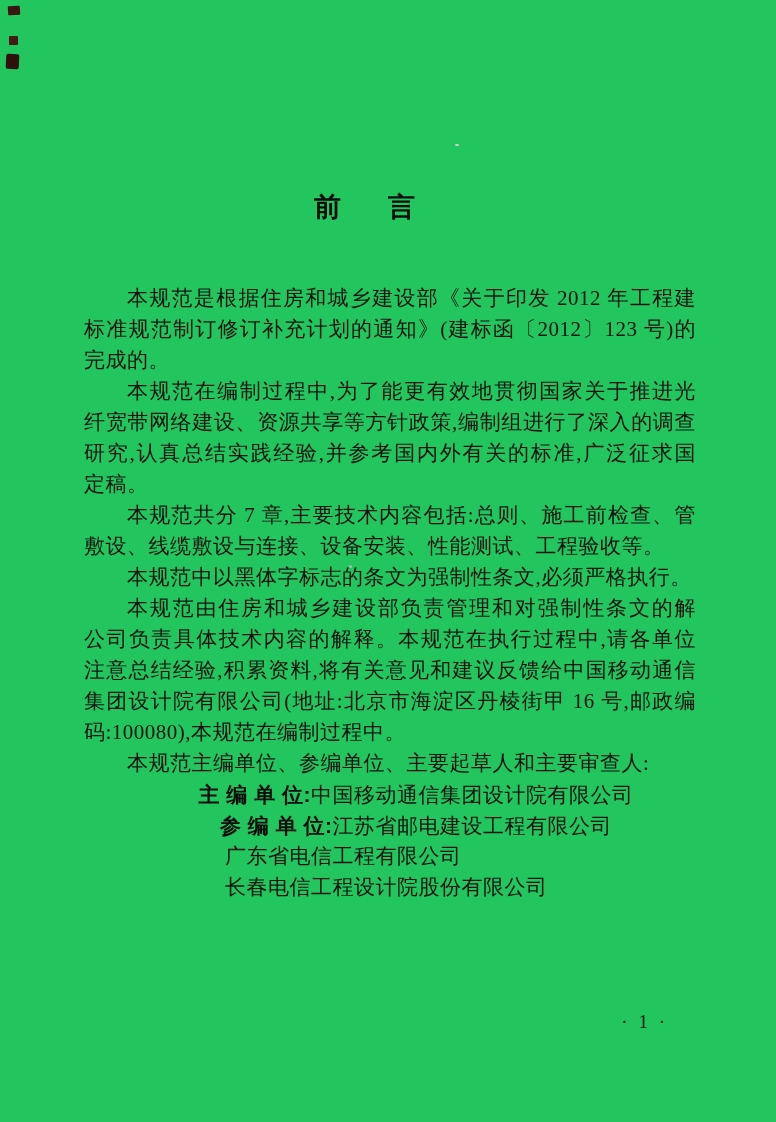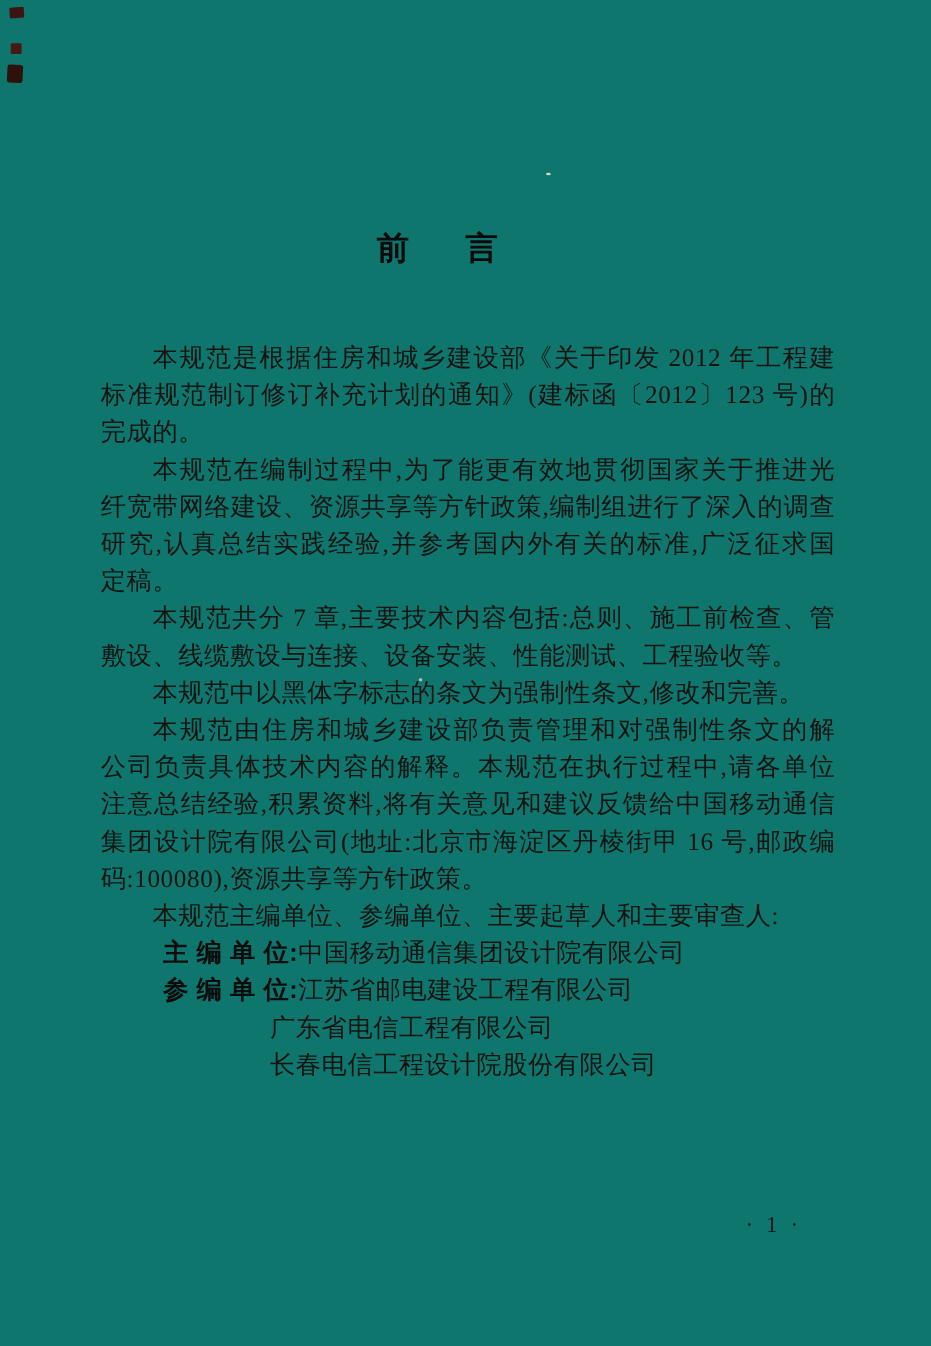--- a/index.html
+++ b/index.html
@@ -1,21 +1,21 @@
 <!DOCTYPE html>
 <html><head>
 <meta charset="utf-8">
 <style>
   html, body { margin: 0; padding: 0; background: #e8e8e8; }
   .page {
     position: relative;
     width: 776px;
     height: 1122px;
     margin: 0 auto;
-    background: #0f766e;
+    background: #22c55e;
     overflow: hidden;
     font-family: "Liberation Serif", "DejaVu Serif", serif;
     color: #161311;
   }
   .title {
     position: absolute;
     top: 172px;
     left: 0;
     width: 100%;
     text-align: center;
@@ -36,21 +36,21 @@
     line-height: 31px;
     letter-spacing: 0.5px;
   }
   .tline {
     height: 31px;
     overflow: hidden;
     white-space: nowrap;
   }
   .j { text-align: justify; text-align-last: justify; white-space: normal; }
   .ind { text-indent: 43px; }
-  .unit-line { padding-left: 52px; height: 31px; overflow: hidden; white-space: nowrap; }
+  .unit-line { padding-left: 52px; height: 31px; overflow: hidden; white-space: nowrap; text-align: center; }
   .unit-label {
     font-family: "Liberation Sans", "DejaVu Sans", sans-serif;
     font-weight: 700;
     color: #0c0c0c;
   }
   .unit-extra { padding-left: 141px; height: 31px; overflow: hidden; white-space: nowrap; }
   .page-number {
     position: absolute;
     top: 1008px;
     right: 108px;
@@ -95,29 +95,29 @@
       <div class="tline j">研究,认真总结实践经验,并参考国内外有关的标准,广泛征求国</div>
       <div class="tline">定稿。</div>
     </div>
 
     <div>
       <div class="tline j ind">本规范共分 7 章,主要技术内容包括:总则、施工前检查、管道</div>
       <div class="tline">敷设、线缆敷设与连接、设备安装、性能测试、工程验收等。</div>
     </div>
 
     <div>
-      <div class="tline ind">本规范中以黑体字标志的条文为强制性条文,修改和完善。</div>
+      <div class="tline ind">本规范中以黑体字标志的条文为强制性条文,必须严格执行。</div>
     </div>
 
     <div>
       <div class="tline j ind">本规范由住房和城乡建设部负责管理和对强制性条文的解</div>
       <div class="tline j">公司负责具体技术内容的解释。本规范在执行过程中,请各单位</div>
       <div class="tline j">注意总结经验,积累资料,将有关意见和建议反馈给中国移动通信</div>
       <div class="tline j">集团设计院有限公司(地址:北京市海淀区丹棱街甲 16 号,邮政编</div>
-      <div class="tline">码:100080),资源共享等方针政策。</div>
+      <div class="tline">码:100080),本规范在编制过程中。</div>
     </div>
 
     <div class="tline ind">本规范主编单位、参编单位、主要起草人和主要审查人:</div>
 
     <div class="unit-line">
       <span class="unit-label">主 编 单 位:</span><span>中国移动通信集团设计院有限公司</span>
     </div>
 
     <div class="unit-line">
       <span class="unit-label">参 编 单 位:</span><span>江苏省邮电建设工程有限公司</span>

